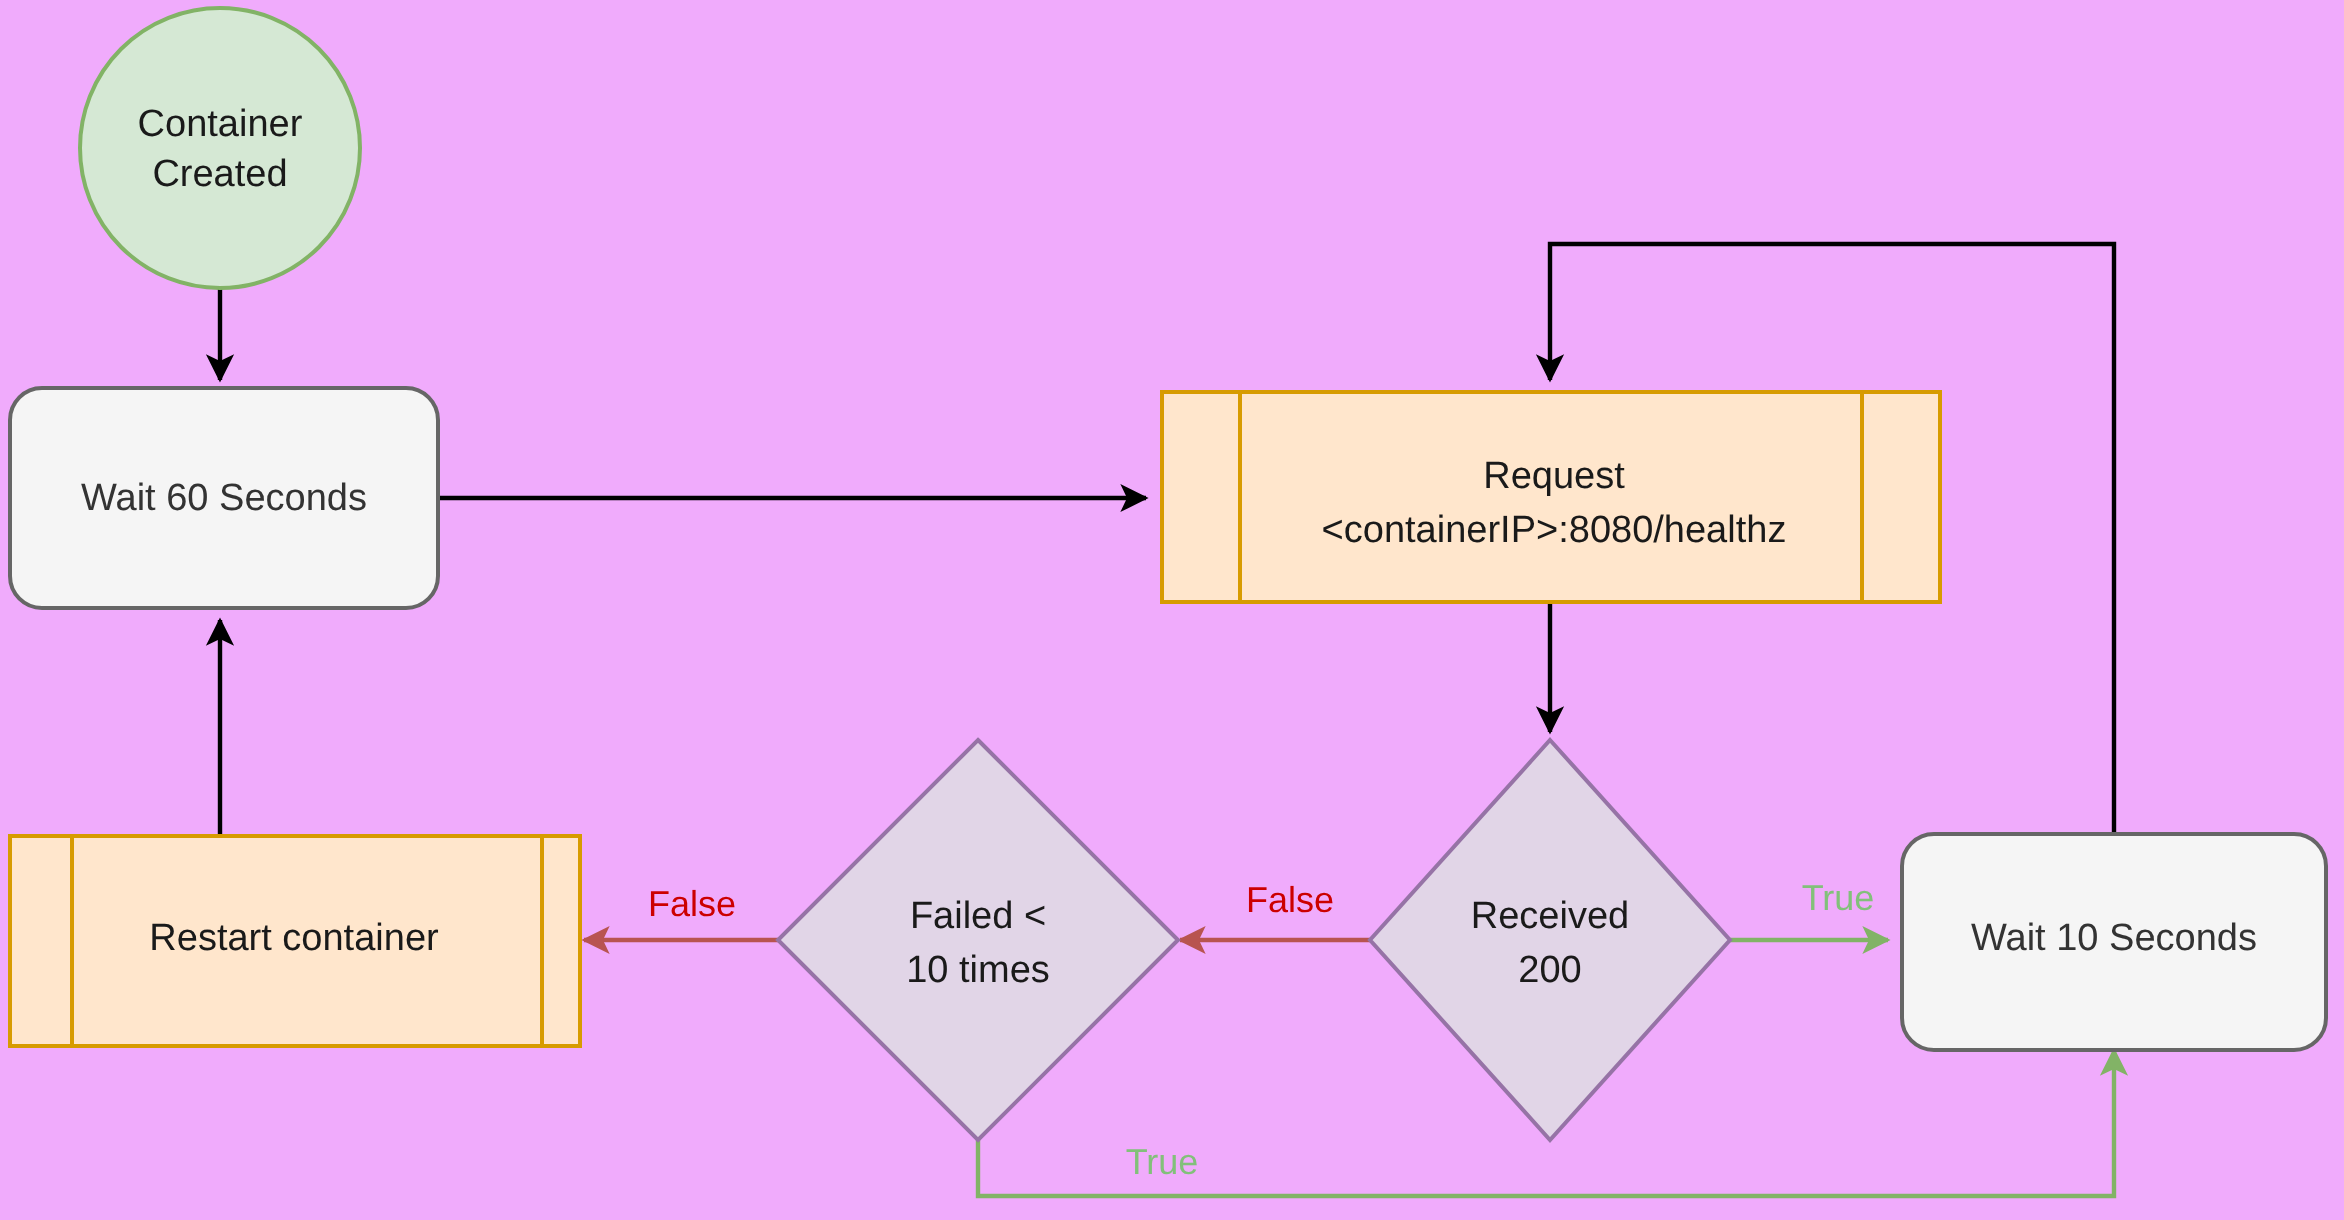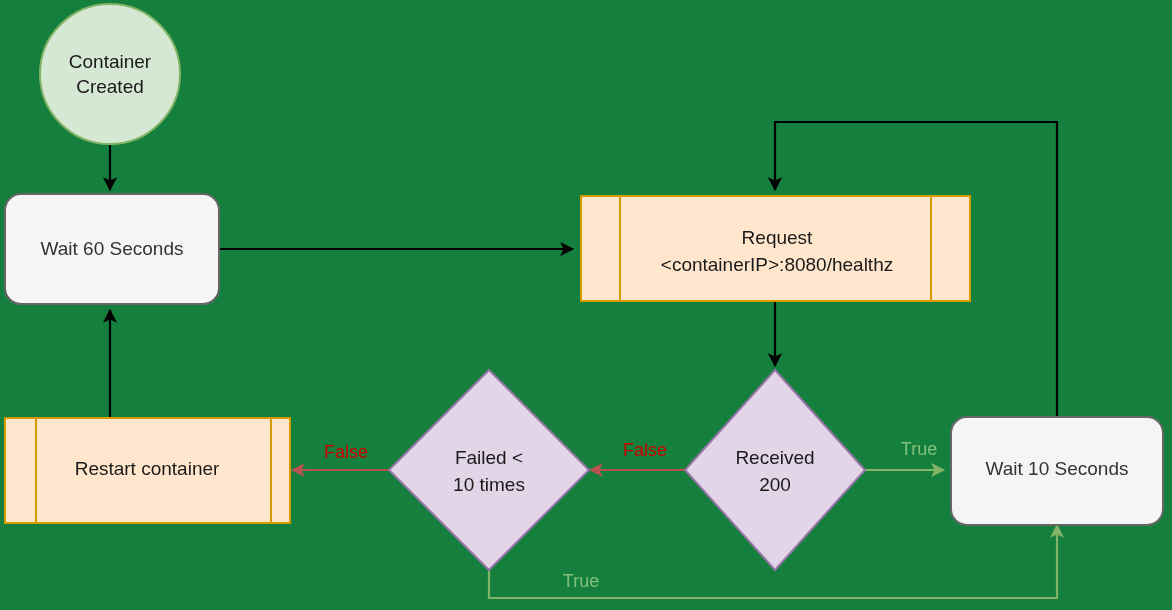--- a/index.html
+++ b/index.html
@@ -10,21 +10,21 @@
   body {
     width: 1172px;
     height: 610px;
     font-family: "Liberation Sans", sans-serif;
     overflow: hidden;
   }
   #diagram-root {
     position: relative;
     width: 1172px;
     height: 610px;
-    background: #15803d;
+    background: #f0abfc;
   }
   svg.flow {
     display: block;
     width: 1172px;
     height: 610px;
   }
   .node-label {
     font-family: "Liberation Sans", sans-serif;
     font-size: 19px;
     fill: #1a1a1a;

